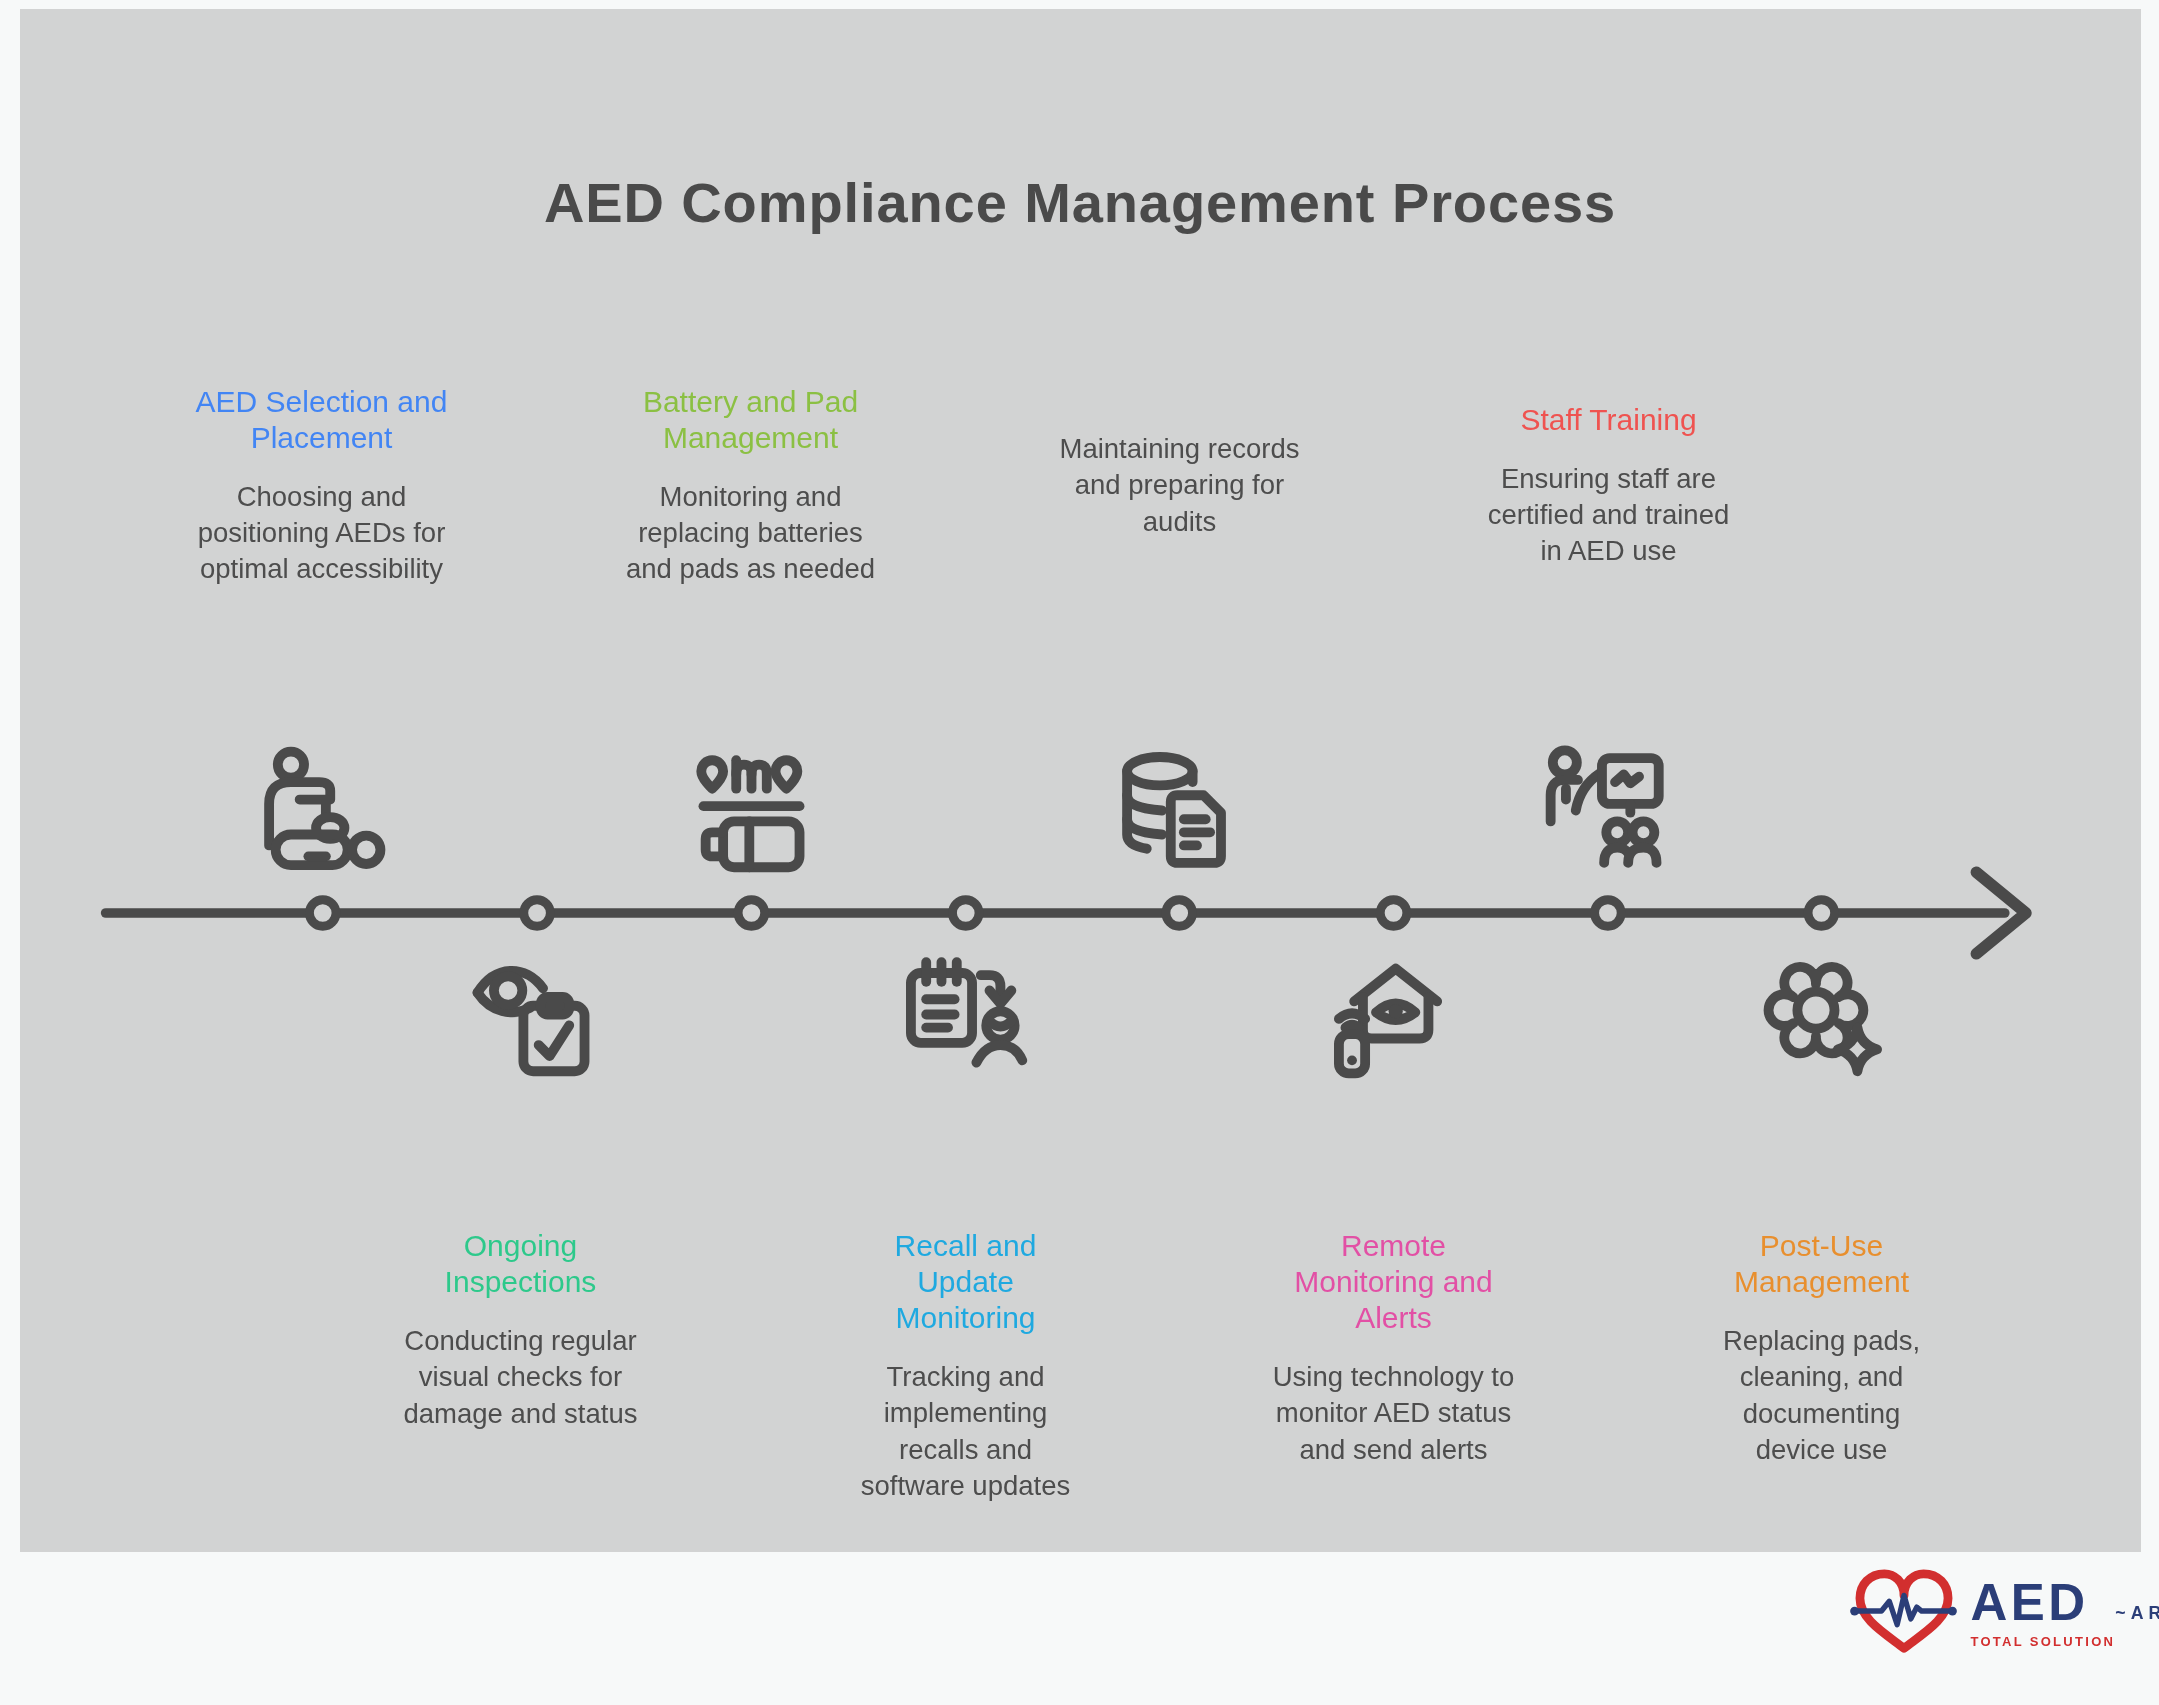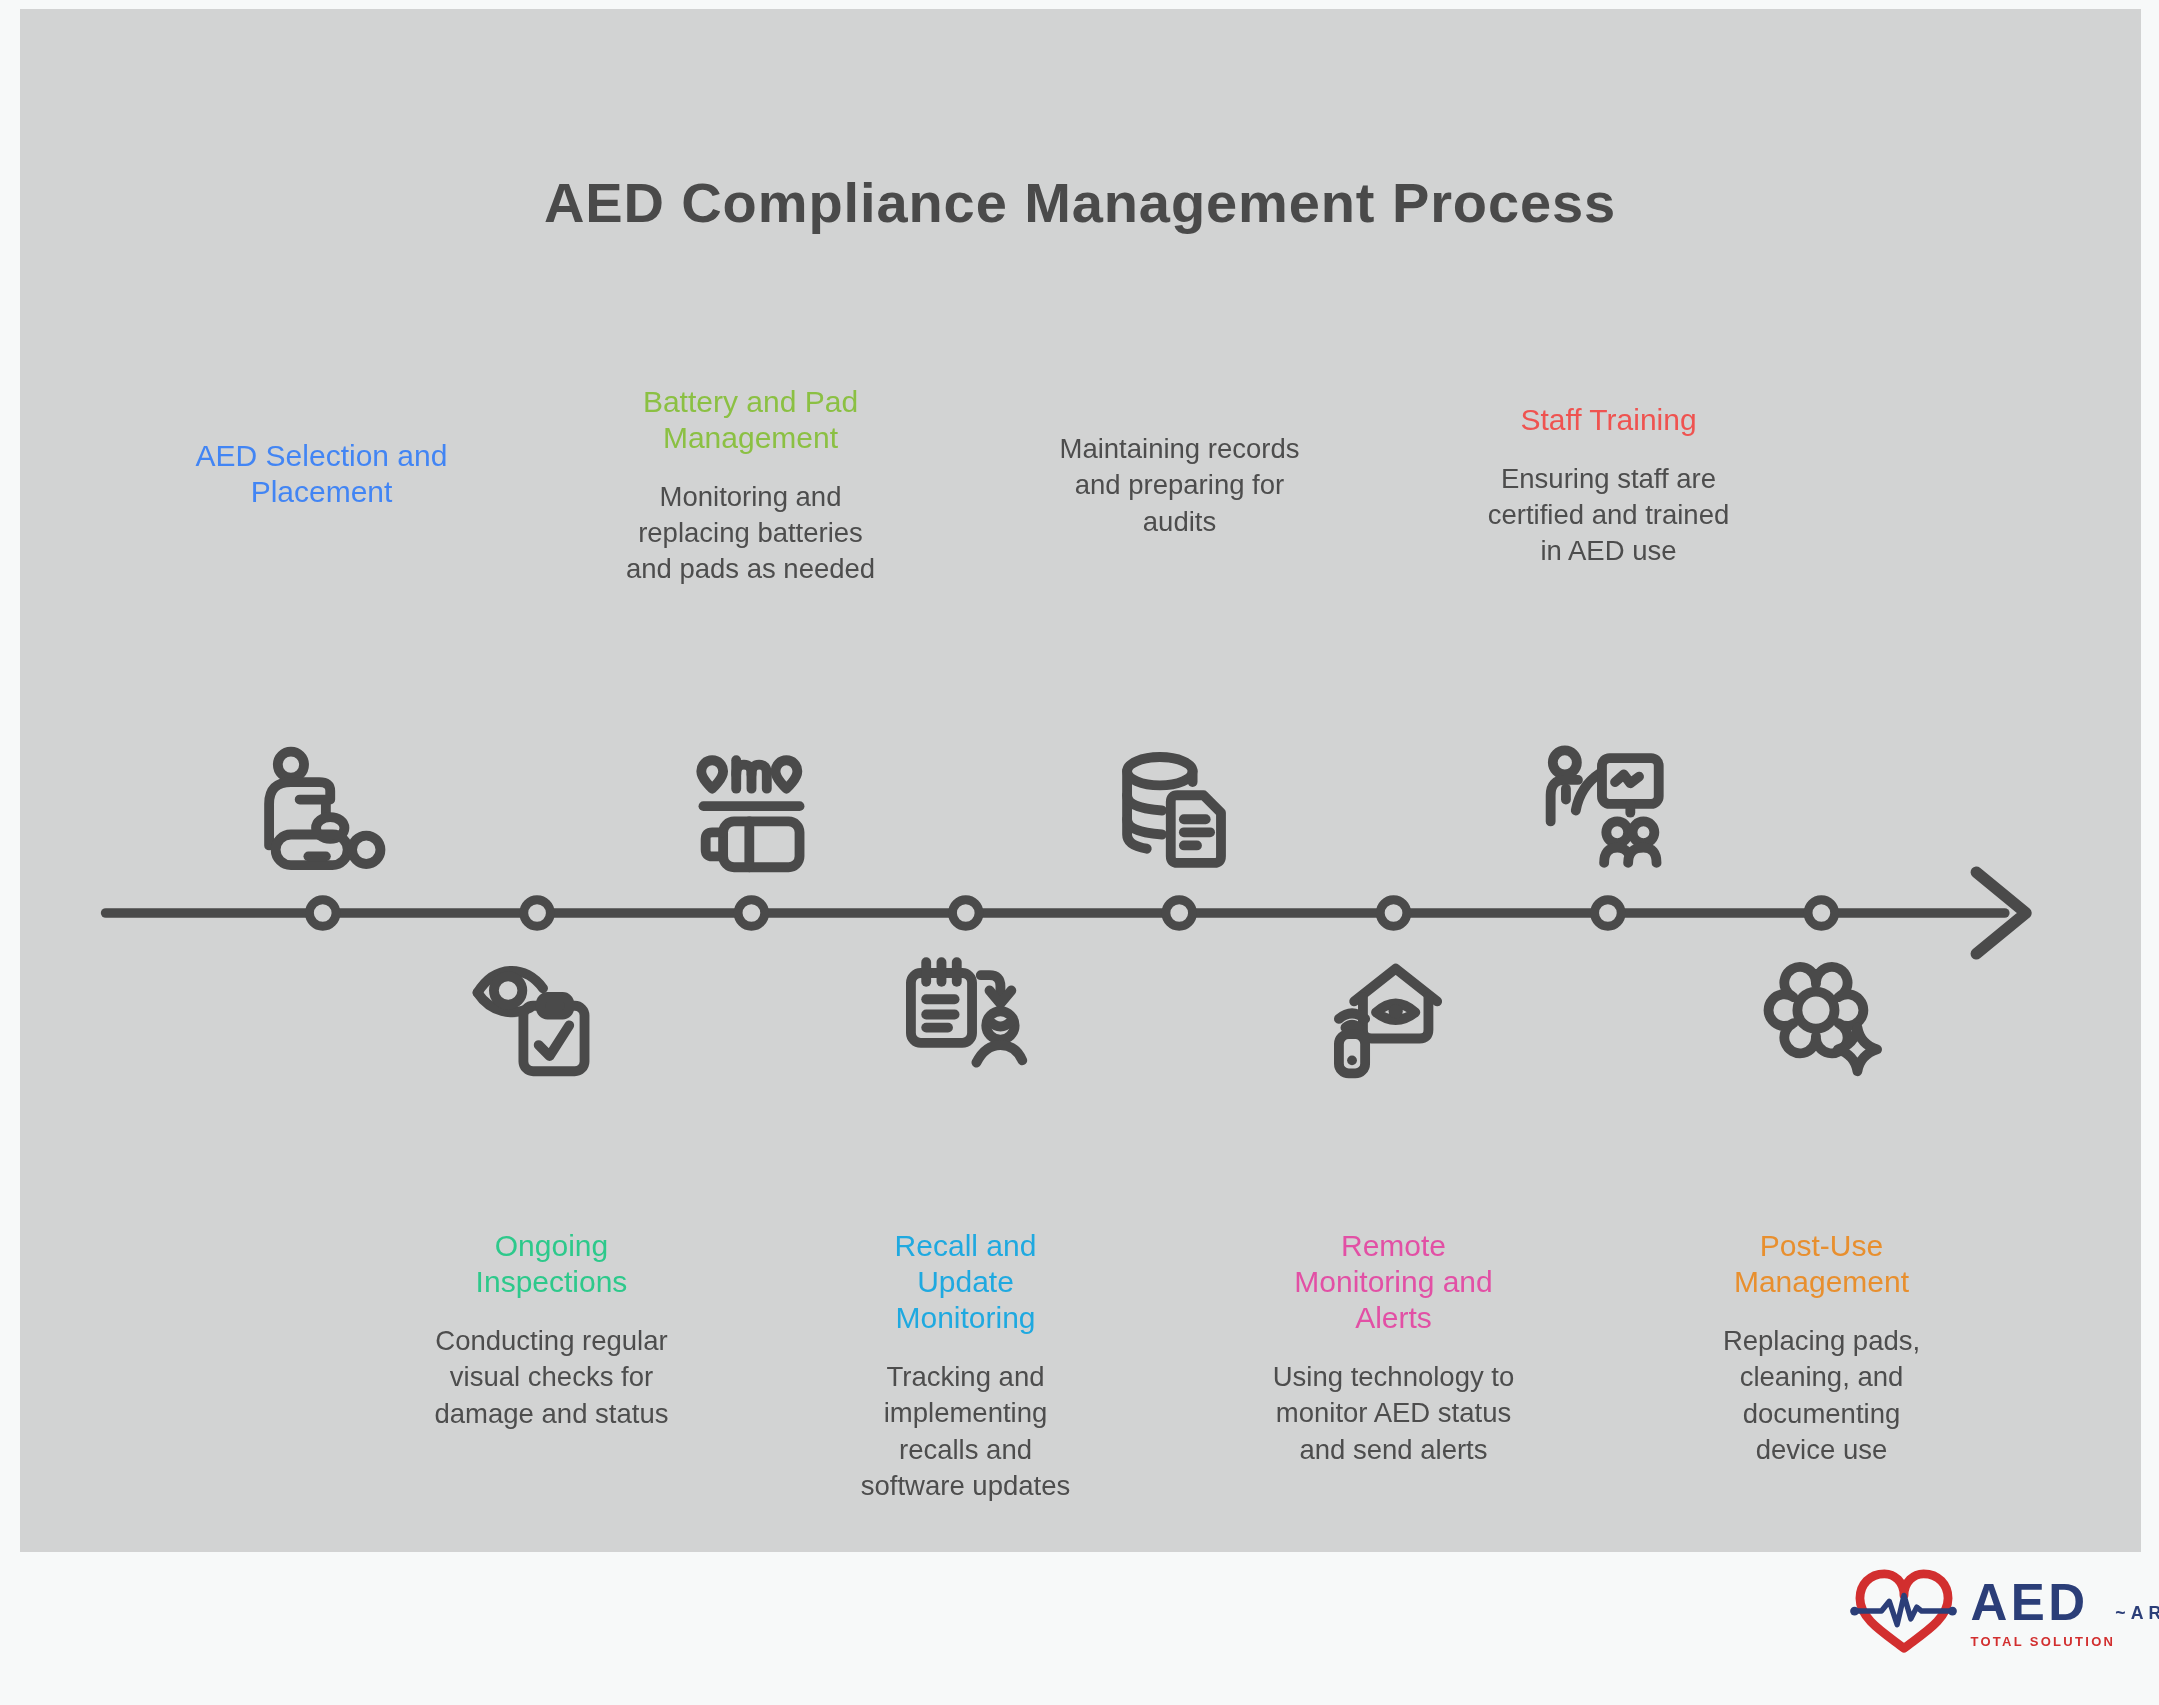--- a/index.html
+++ b/index.html
@@ -58,34 +58,35 @@
 </style>
 </head>
 <body>
 
 <div class="panel"></div>
 
 <h1 class="title">AED Compliance Management Process</h1>
 
 <div class="step top s1" style="left:162px">
   <p class="step-title" style="color: rgb(66, 133, 244);">AED Selection and Placement</p>
+  <p class="step-desc">Choosing and positioning AEDs for optimal accessibility</p>
 </div>
 <div class="step top s2" style="left:591px">
   <p class="step-title" style="color: rgb(139, 192, 67);">Battery and Pad Management</p>
   <p class="step-desc">Monitoring and replacing batteries and pads as needed</p>
 </div>
 <div class="step top s3" style="left:1020px">
   <p class="step-desc">Maintaining records and preparing for audits</p>
 </div>
 <div class="step top s4" style="left:1449px">
   <p class="step-title" style="color: rgb(239, 83, 80);">Staff Training</p>
   <p class="step-desc">Ensuring staff are certified and trained in AED use</p>
 </div>
 
-<div class="step bottom s5" style="left:392px">
+<div class="step bottom s5" style="left:361px">
   <p class="step-title" style="color: rgb(45, 201, 139);">Ongoing Inspections</p>
   <p class="step-desc">Conducting regular visual checks for damage and status</p>
 </div>
 <div class="step bottom s6" style="left:806px">
   <p class="step-title" style="color: rgb(31, 169, 224);">Recall and Update Monitoring</p>
   <p class="step-desc">Tracking and implementing recalls and software updates</p>
 </div>
 <div class="step bottom s7" style="left:1234px">
   <p class="step-title" style="color: rgb(226, 80, 165);">Remote Monitoring and Alerts</p>
   <p class="step-desc">Using technology to monitor AED status and send alerts</p>

